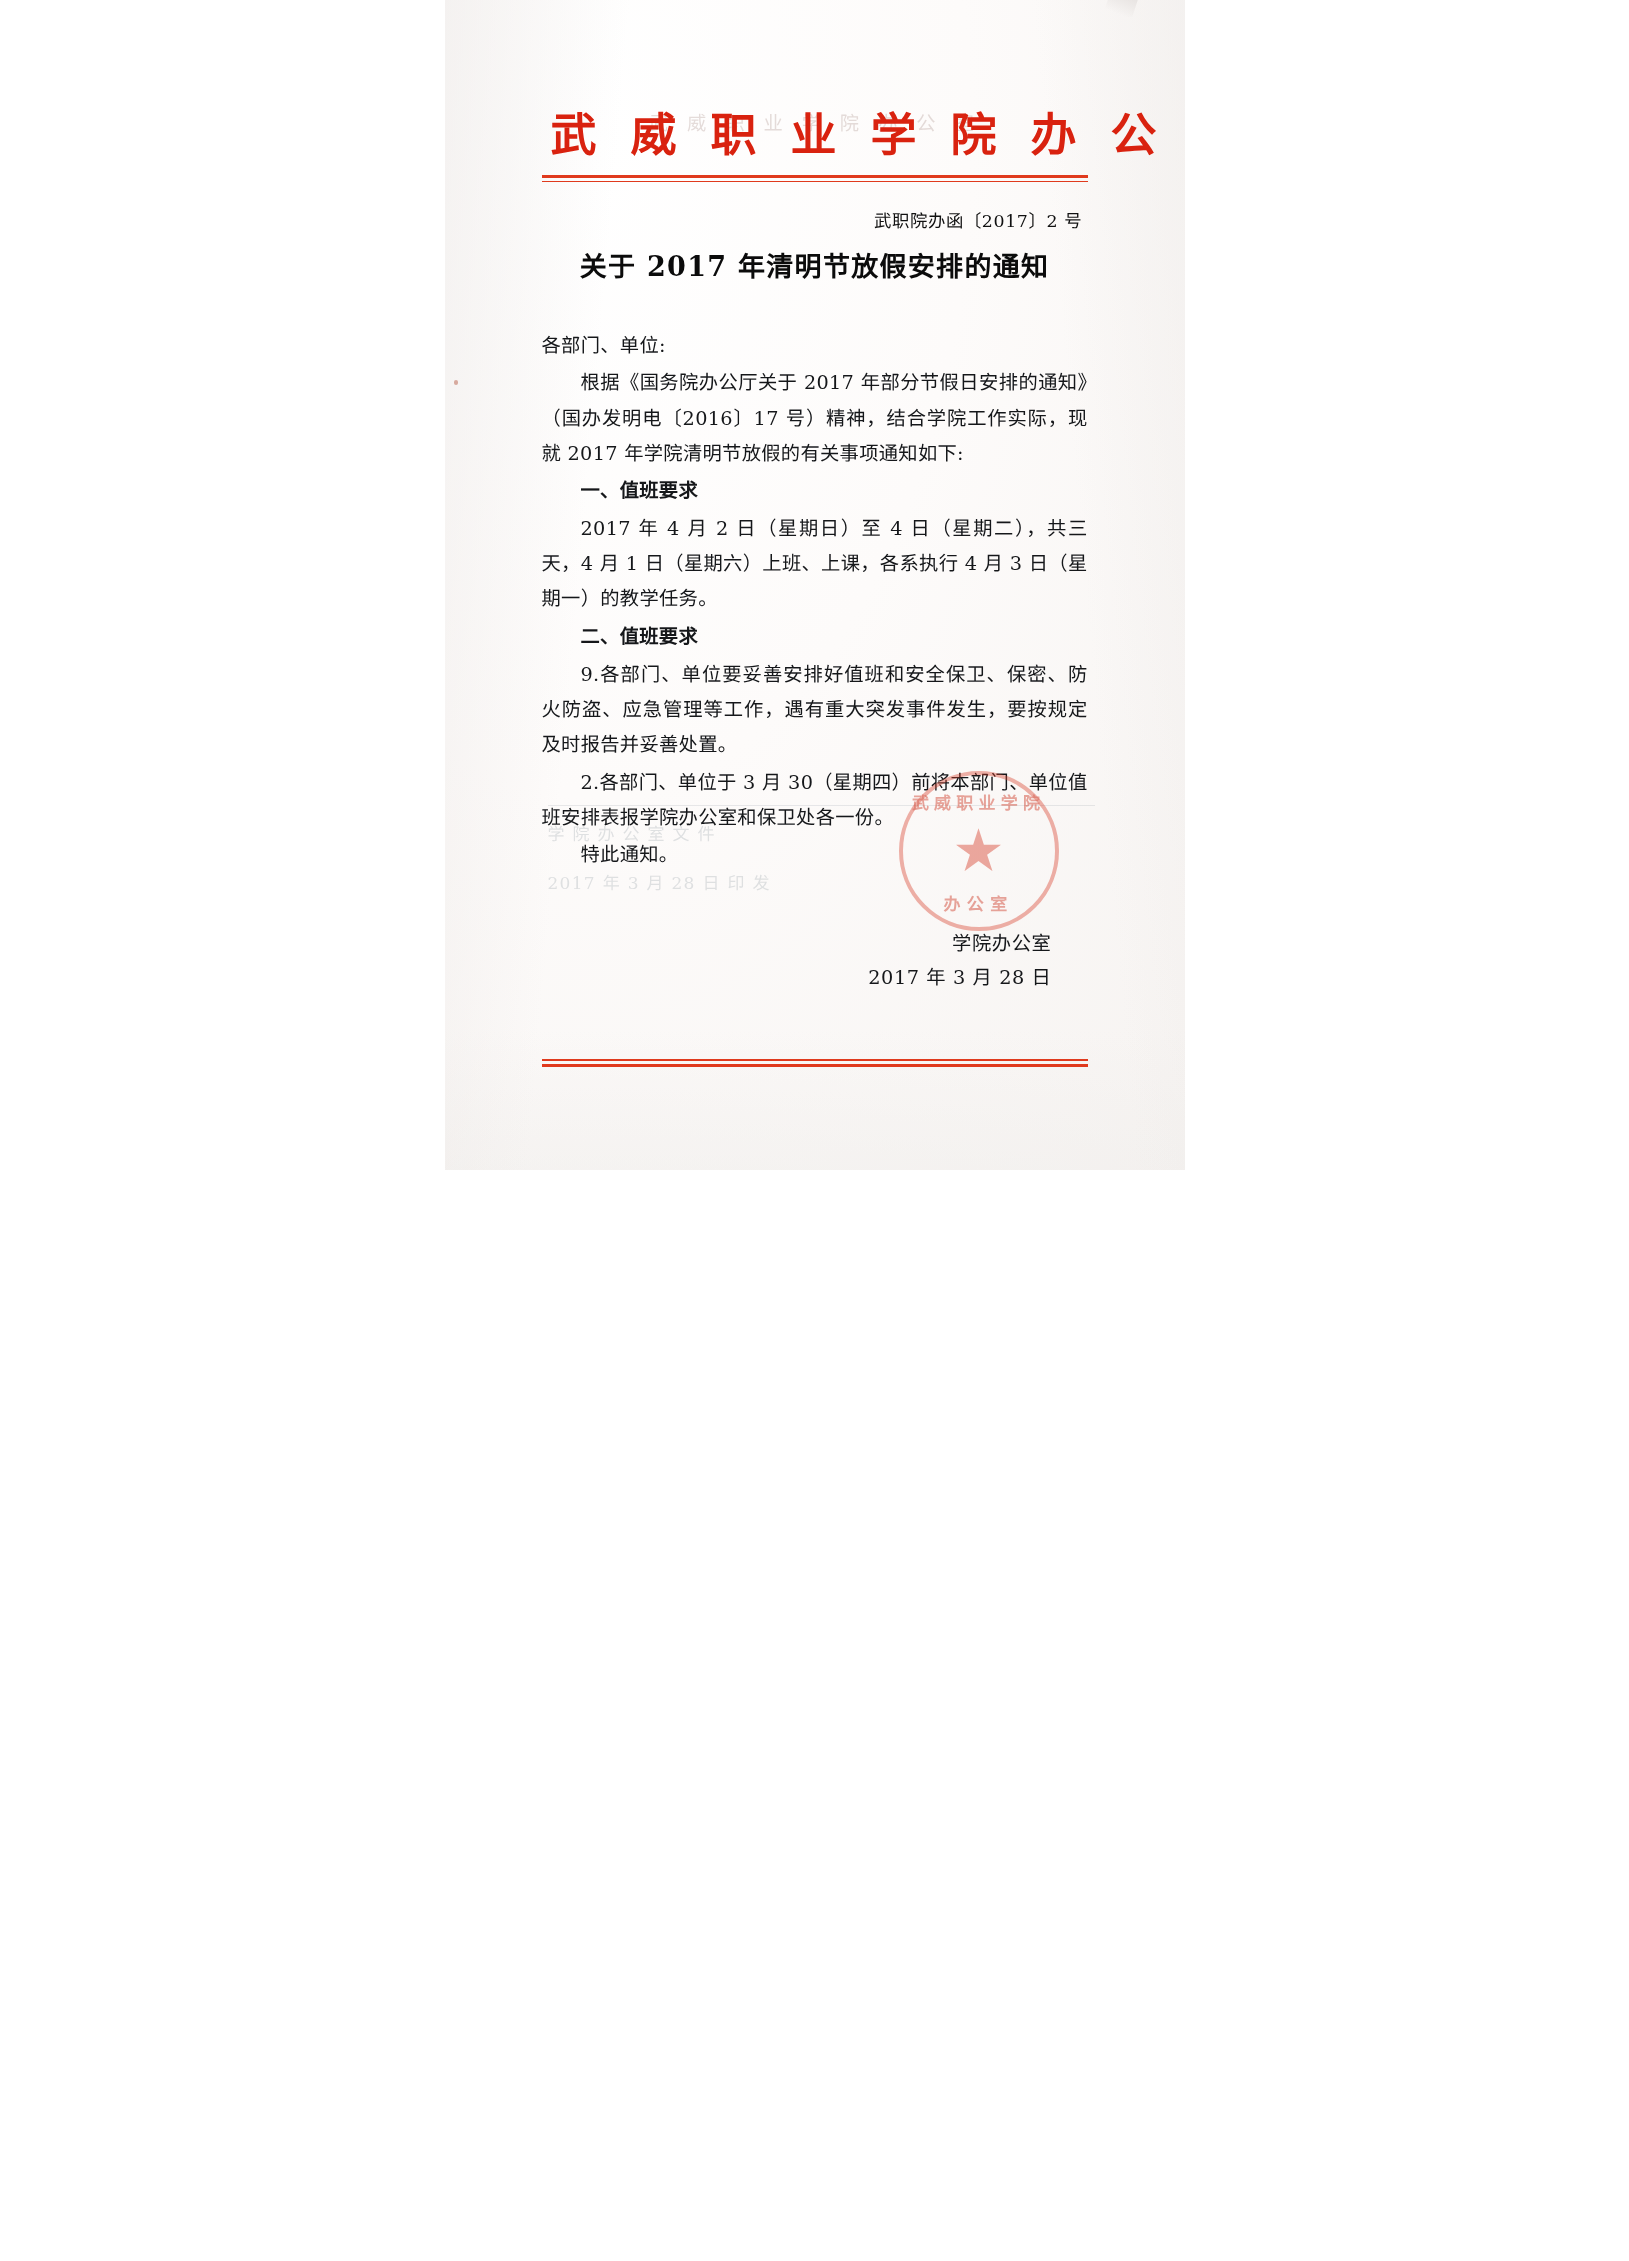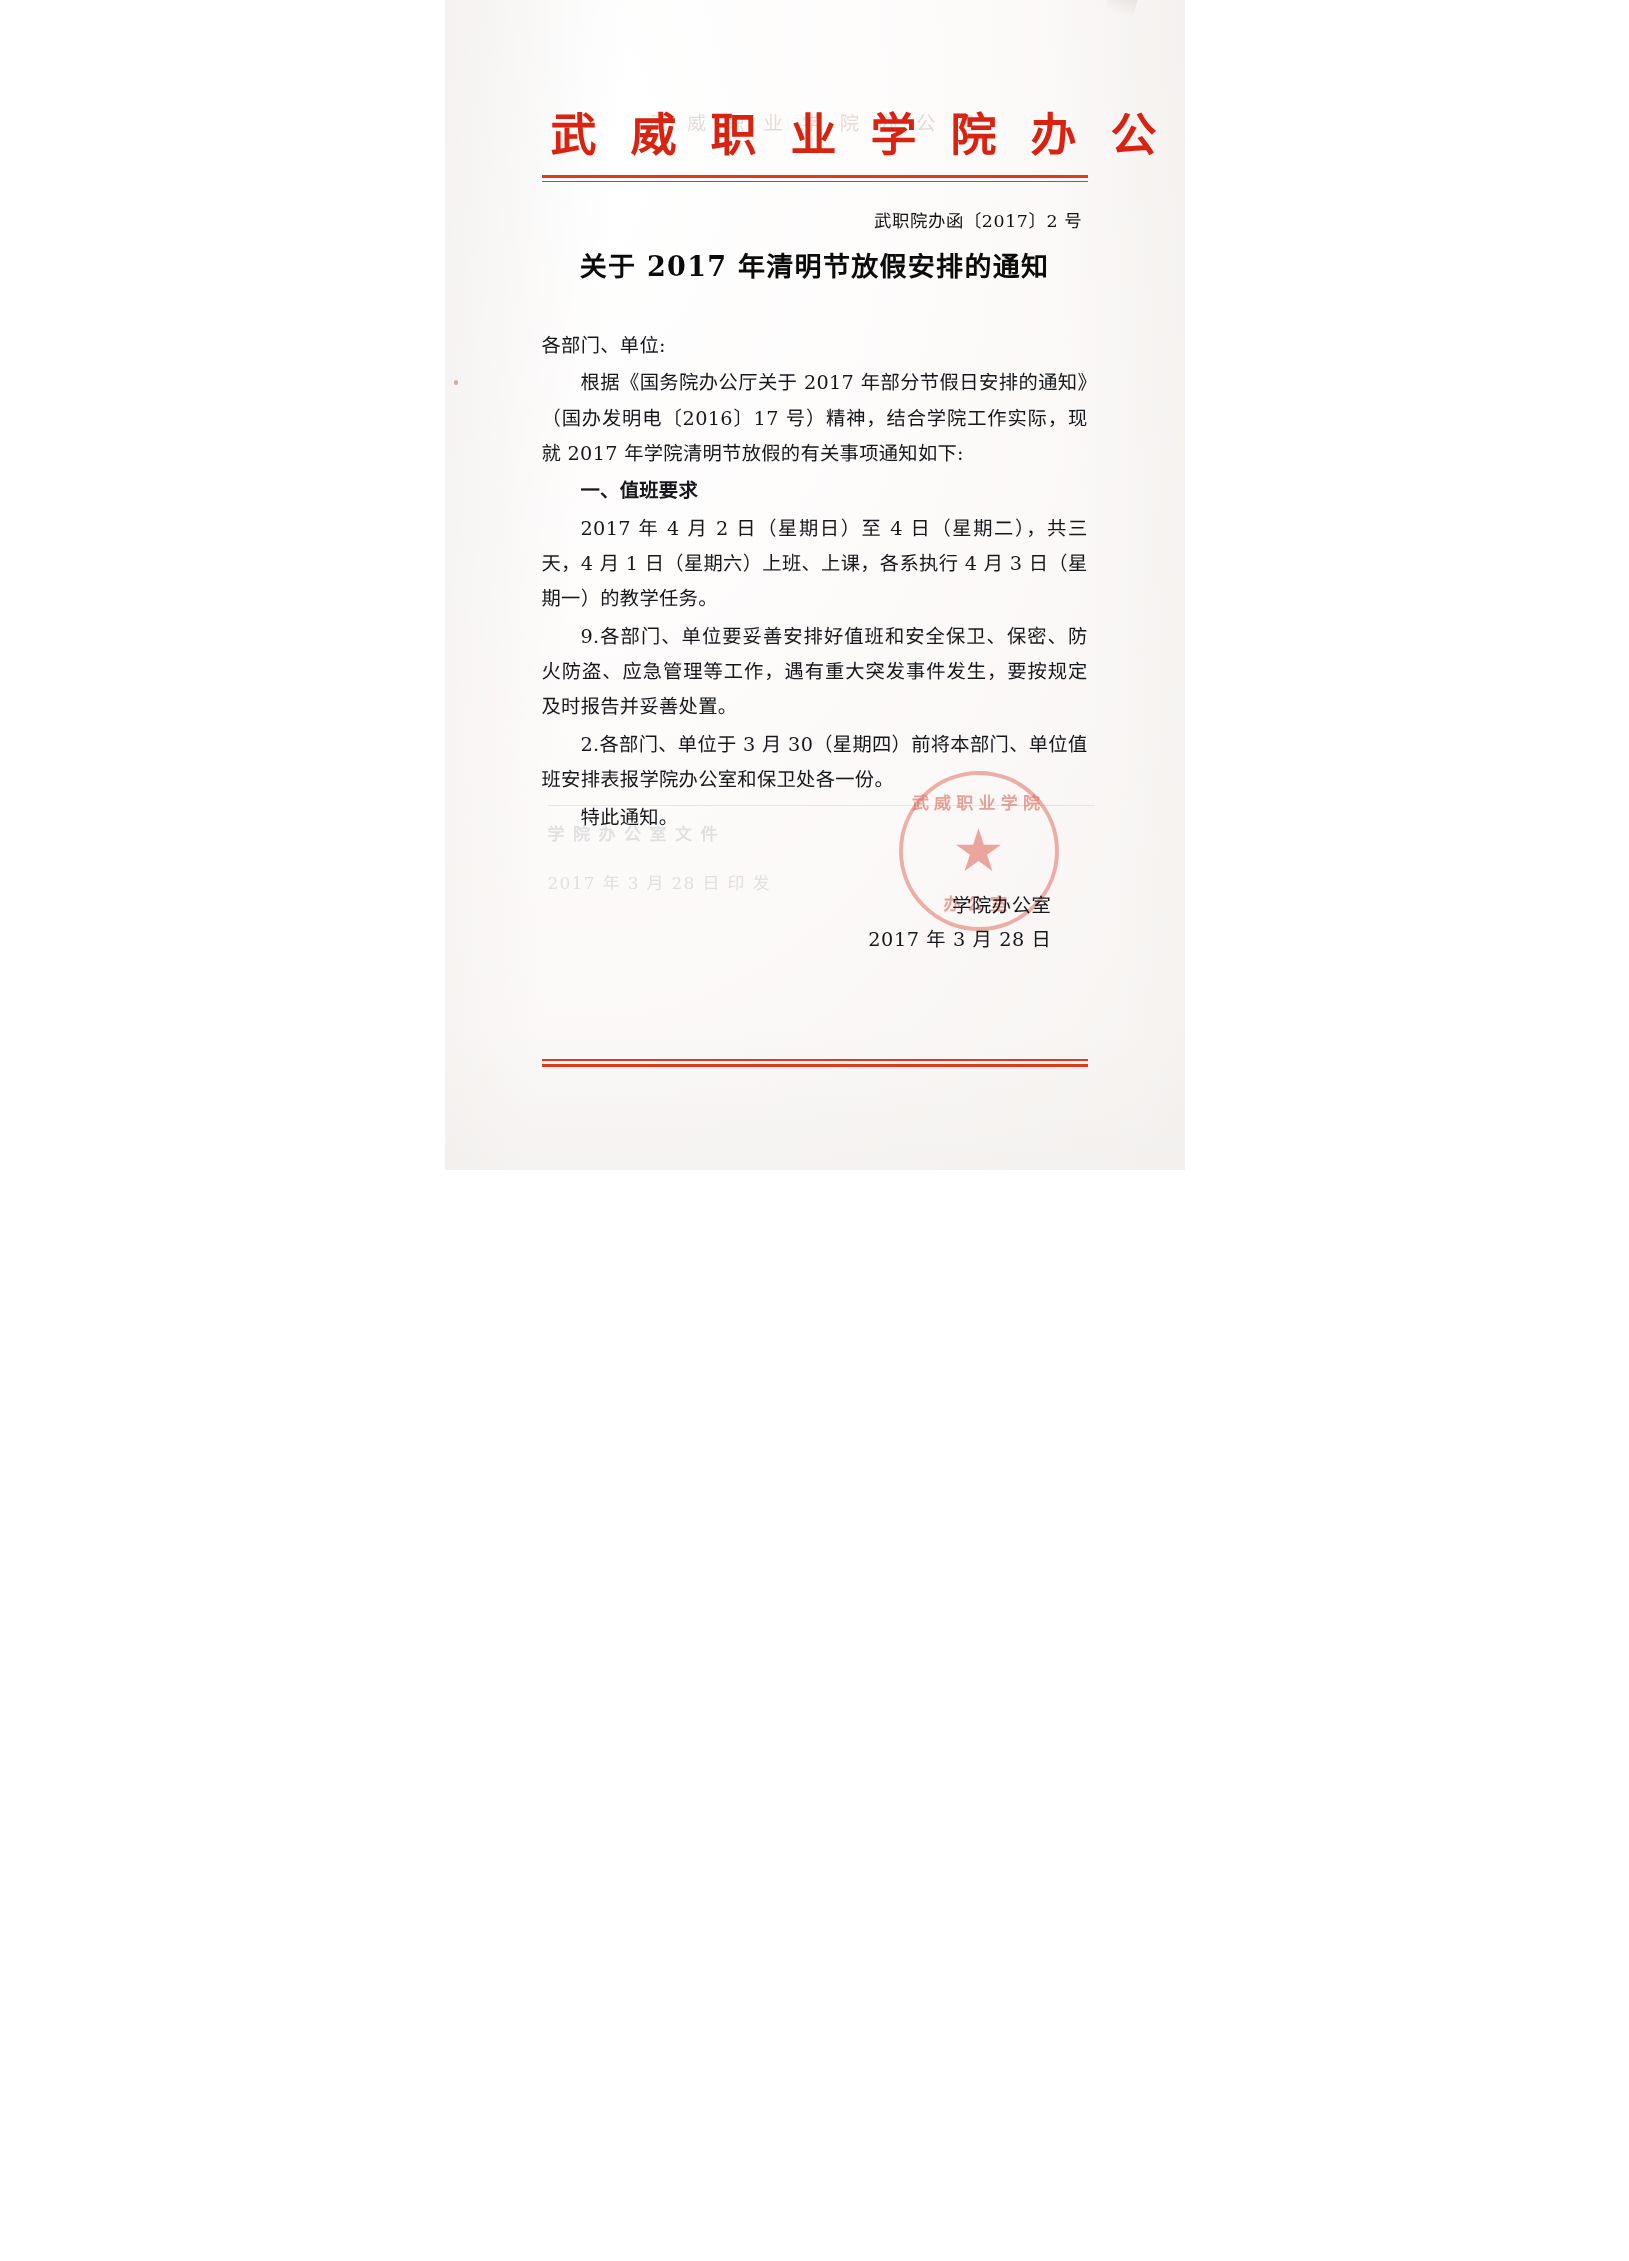--- a/index.html
+++ b/index.html
@@ -170,21 +170,21 @@
   .bleed {
     position: absolute;
     left: 103px;
     right: 90px;
     color: rgba(120, 130, 140, 0.22);
     font-size: 17px;
     letter-spacing: 1.3px;
     pointer-events: none;
     z-index: 1;
   }
-  .bleed-1 { top: 820px; font-weight: bold; }
+  .bleed-1 { top: 820px; }
   .bleed-2 { top: 869px; }
   .bleed-rule {
     position: absolute;
     left: 103px;
     right: 90px;
     height: 0.6px;
     background: rgba(120, 130, 140, 0.16);
     top: 805px;
   }
   .ghost-header {
@@ -247,20 +247,21 @@
 
     <div class="doc-number">武职院办函〔2017〕2 号</div>
 
     <div class="doc-title">关于 2017 年清明节放假安排的通知</div>
 
     <div class="content">
       <p class="p-flush">各部门、单位:</p>
       <p class="p-indent">根据《国务院办公厅关于 2017 年部分节假日安排的通知》（国办发明电〔2016〕17 号）精神，结合学院工作实际，现就 2017 年学院清明节放假的有关事项通知如下:</p>
       <p class="p-section">一、值班要求</p>
       <p class="p-indent">2017 年 4 月 2 日（星期日）至 4 日（星期二），共三天，4 月 1 日（星期六）上班、上课，各系执行 4 月 3 日（星期一）的教学任务。</p>
+      <p class="p-section">二、值班要求</p>
       <p class="p-indent">9.各部门、单位要妥善安排好值班和安全保卫、保密、防火防盗、应急管理等工作，遇有重大突发事件发生，要按规定及时报告并妥善处置。</p>
       <p class="p-indent">2.各部门、单位于 3 月 30（星期四）前将本部门、单位值班安排表报学院办公室和保卫处各一份。</p>
       <p class="p-indent">特此通知。</p>
     </div>
 
     <div class="sign-block">
       <div class="sign-line">学院办公室</div>
       <div class="sign-line">2017 年 3 月 28 日</div>
     </div>
 

